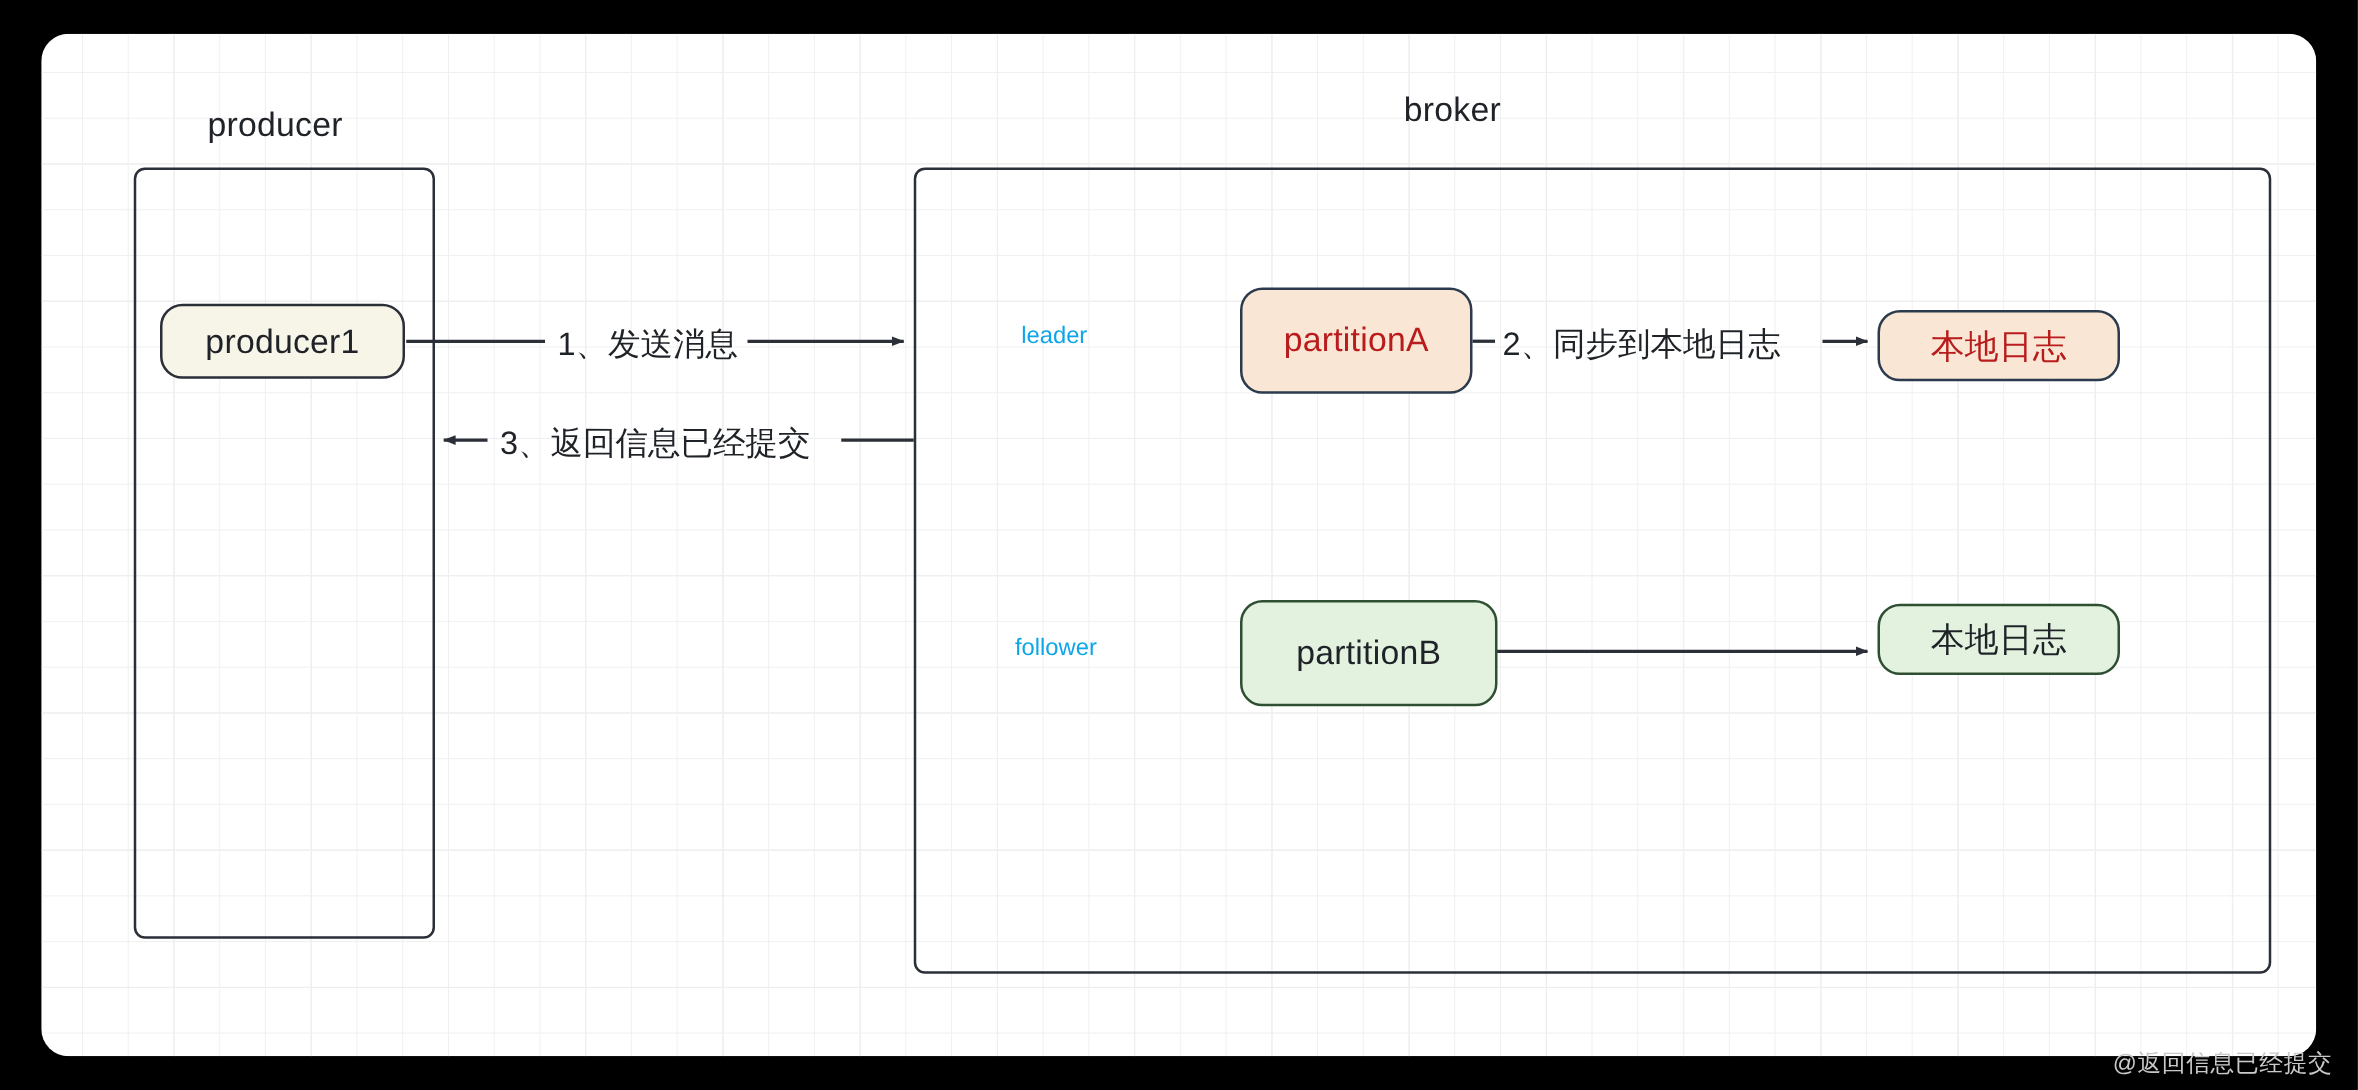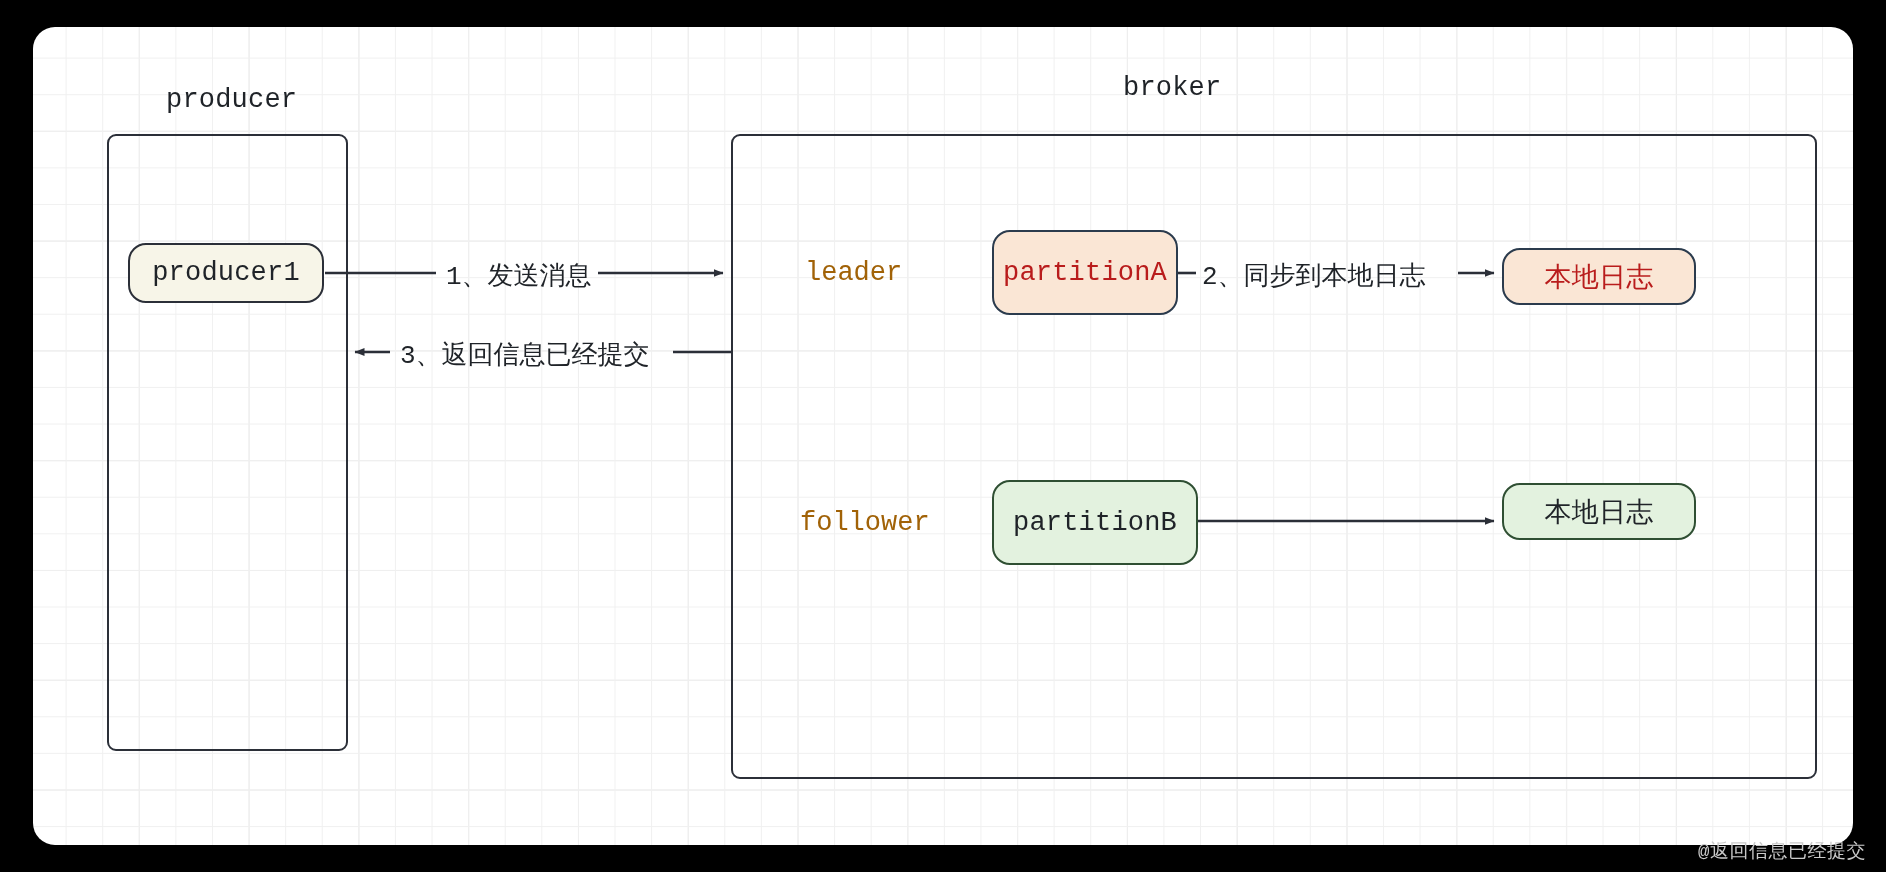--- a/index.html
+++ b/index.html
@@ -46,21 +46,21 @@
 
   
   .layer {
     position: absolute;
     left: 0;
     top: 0;
     width: 1886px;
     height: 872px;
     pointer-events: none;
   }
-  .layer > * { pointer-events: auto; font-family: Liberation Mono, monospace; }
+  .layer > * { pointer-events: auto; }
 
   
   .container-box {
     position: absolute;
     border: 2.5px solid #2b2f38;
     border-radius: 9px;
     background: transparent;
     box-sizing: border-box;
   }
   #producer-box { left: 107px; top: 134px; width: 241px; height: 617px; }
@@ -73,23 +73,24 @@
     color: #1f2328;
     white-space: nowrap;
     letter-spacing: 0.2px;
   }
   #producer-caption { left: 166px; top: 85px; }
   #broker-caption   { left: 1095px; top: 73px; margin-left: 28px; }
 
   
   .role-label {
     position: absolute;
-    font-size: 27px;
-    color: #a16207;
-    white-space: nowrap;
+    font-size: 19px;
+    color: #0ea5e9;
+    white-space: nowrap;
+    margin-left: 12px;
   }
   #leader-label   { left: 805px; top: 258px; }
   #follower-label { left: 800px; top: 508px; }
 
   
   .node {
     position: absolute;
     box-sizing: border-box;
     display: flex;
     align-items: center;

